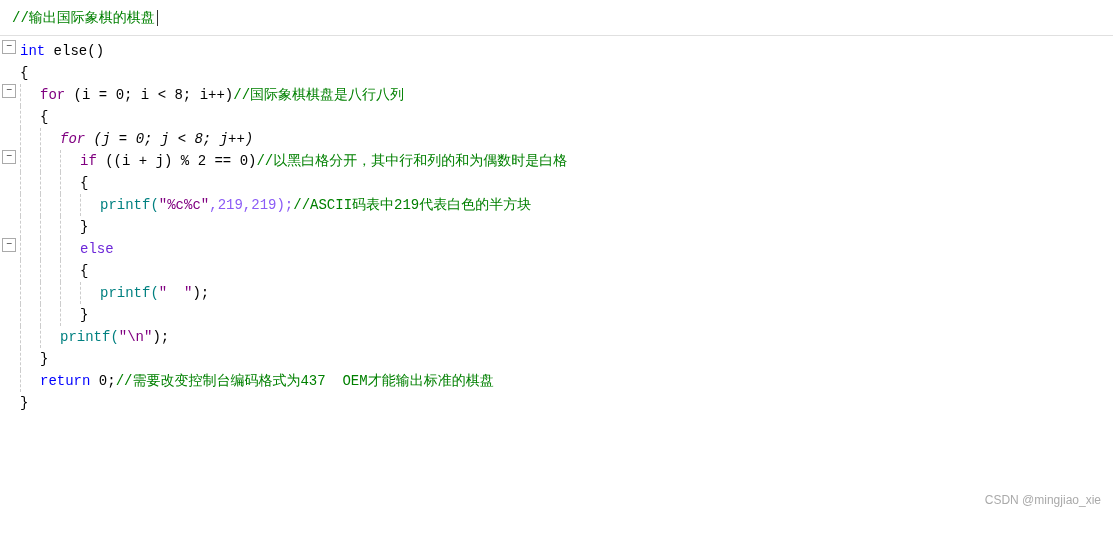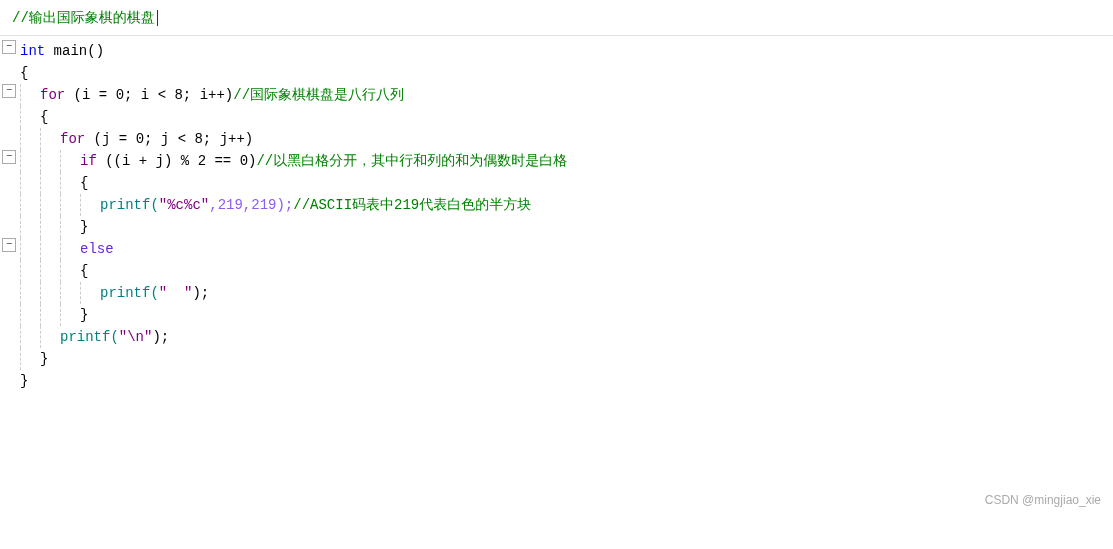--- a/index.html
+++ b/index.html
@@ -93,21 +93,21 @@
     <span class="top-bar-text">//输出国际象棋的棋盘</span>
     <span class="cursor-line"></span>
   </div>
 
   <div class="code-area" id="code-area">
   <div class="code-line">
         <div class="fold-indicator">
           <span class="fold-box">−</span>
         </div>
         <span style="display: inline-flex; align-items: flex-start;">
-          <span style="line-height: 22px; white-space: pre;"><span style="color: rgb(0, 0, 255);">int</span><span style="color: rgb(0, 0, 0);"> main()</span></span>
+          <span style="line-height: 22px; white-space: pre;"><span style="color: rgb(0, 0, 255);">int</span><span style="color: rgb(0, 0, 0);"> else()</span></span>
         </span>
       </div>
       <div class="code-line">
         <div class="fold-indicator"></div>
         <span style="display: inline-flex; align-items: flex-start;">
           <span style="line-height: 22px; white-space: pre;"><span style="color: rgb(0, 0, 0);">{</span></span>
         </span>
       </div>
       <div class="code-line">
         <div class="fold-indicator">
@@ -120,21 +120,21 @@
       </div>
       <div class="code-line">
         <div class="fold-indicator"></div>
         <span style="display: inline-flex; align-items: flex-start;">
           <span style="display: inline-block; width: 20px; height: 22px; border-left: 1px dashed rgb(204, 204, 204); vertical-align: top;"></span>
           <span style="line-height: 22px; white-space: pre;"><span style="color: rgb(0, 0, 0);">{</span></span>
         </span>
       </div>
       <div class="code-line">
         <div class="fold-indicator"></div>
-        <span style="display: inline-flex; align-items: flex-start;">
+        <span style="display: inline-flex; align-items: flex-start; font-style: italic;">
           <span style="display: inline-block; width: 20px; height: 22px; border-left: 1px dashed rgb(204, 204, 204); vertical-align: top;"></span>
           <span style="display: inline-block; width: 20px; height: 22px; border-left: 1px dashed rgb(204, 204, 204); vertical-align: top;"></span>
           <span style="line-height: 22px; white-space: pre;"><span style="color: rgb(128, 0, 128);">for</span><span style="color: rgb(0, 0, 0);"> (j = 0; j &lt; 8; j++)</span></span>
         </span>
       </div>
       <div class="code-line">
         <div class="fold-indicator">
           <span class="fold-box">−</span>
         </div>
         <span style="display: inline-flex; align-items: flex-start;">
@@ -217,20 +217,27 @@
           <span style="display: inline-block; width: 20px; height: 22px; border-left: 1px dashed rgb(204, 204, 204); vertical-align: top;"></span>
           <span style="display: inline-block; width: 20px; height: 22px; border-left: 1px dashed rgb(204, 204, 204); vertical-align: top;"></span>
           <span style="line-height: 22px; white-space: pre;"><span style="color: rgb(0, 128, 128);">printf(</span><span style="color: rgb(128, 0, 128);">"\n"</span><span style="color: rgb(0, 0, 0);">);</span></span>
         </span>
       </div>
       <div class="code-line">
         <div class="fold-indicator"></div>
         <span style="display: inline-flex; align-items: flex-start;">
           <span style="display: inline-block; width: 20px; height: 22px; border-left: 1px dashed rgb(204, 204, 204); vertical-align: top;"></span>
           <span style="line-height: 22px; white-space: pre;"><span style="color: rgb(0, 0, 0);">}</span></span>
+        </span>
+      </div>
+      <div class="code-line">
+        <div class="fold-indicator"></div>
+        <span style="display: inline-flex; align-items: flex-start;">
+          <span style="display: inline-block; width: 20px; height: 22px; border-left: 1px dashed rgb(204, 204, 204); vertical-align: top;"></span>
+          <span style="line-height: 22px; white-space: pre;"><span style="color: rgb(0, 0, 255);">return</span><span style="color: rgb(0, 0, 0);"> 0;</span><span style="color: rgb(0, 128, 0);">//需要改变控制台编码格式为437  OEM才能输出标准的棋盘</span></span>
         </span>
       </div>
       <div class="code-line">
         <div class="fold-indicator"></div>
         <span style="display: inline-flex; align-items: flex-start;">
           <span style="line-height: 22px; white-space: pre;"><span style="color: rgb(0, 0, 0);">}</span></span>
         </span>
       </div>
     </div>
 

